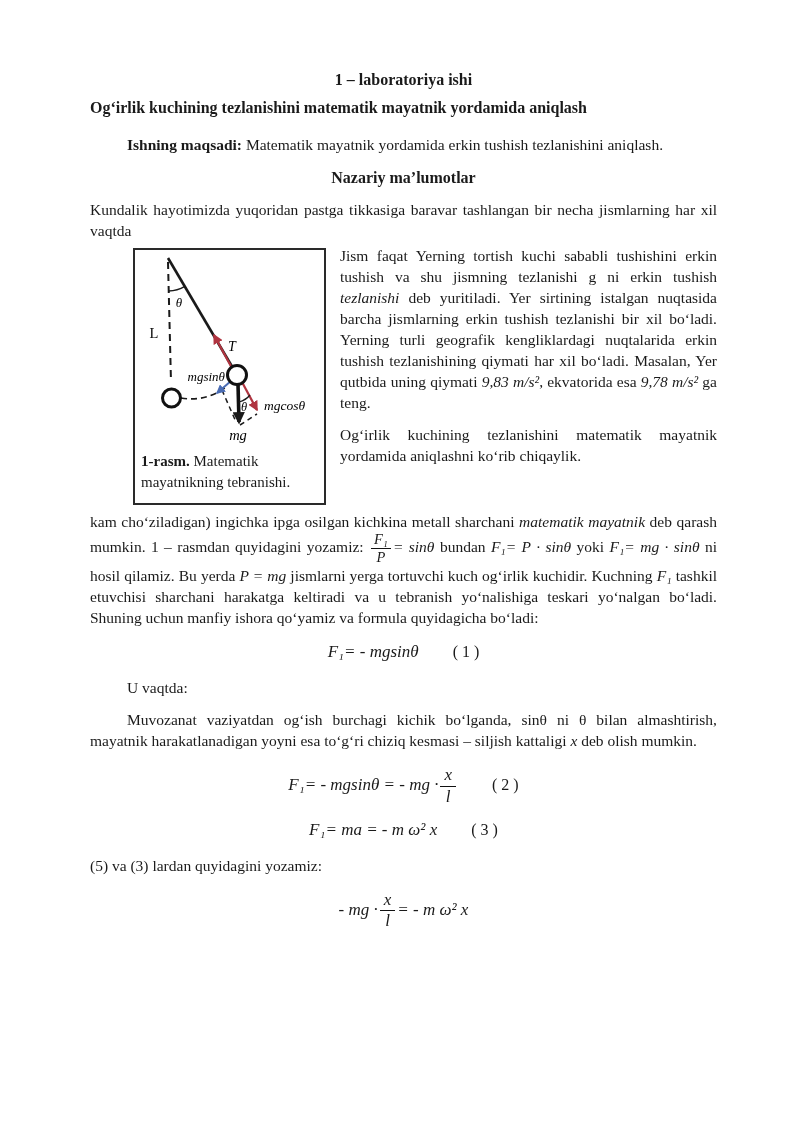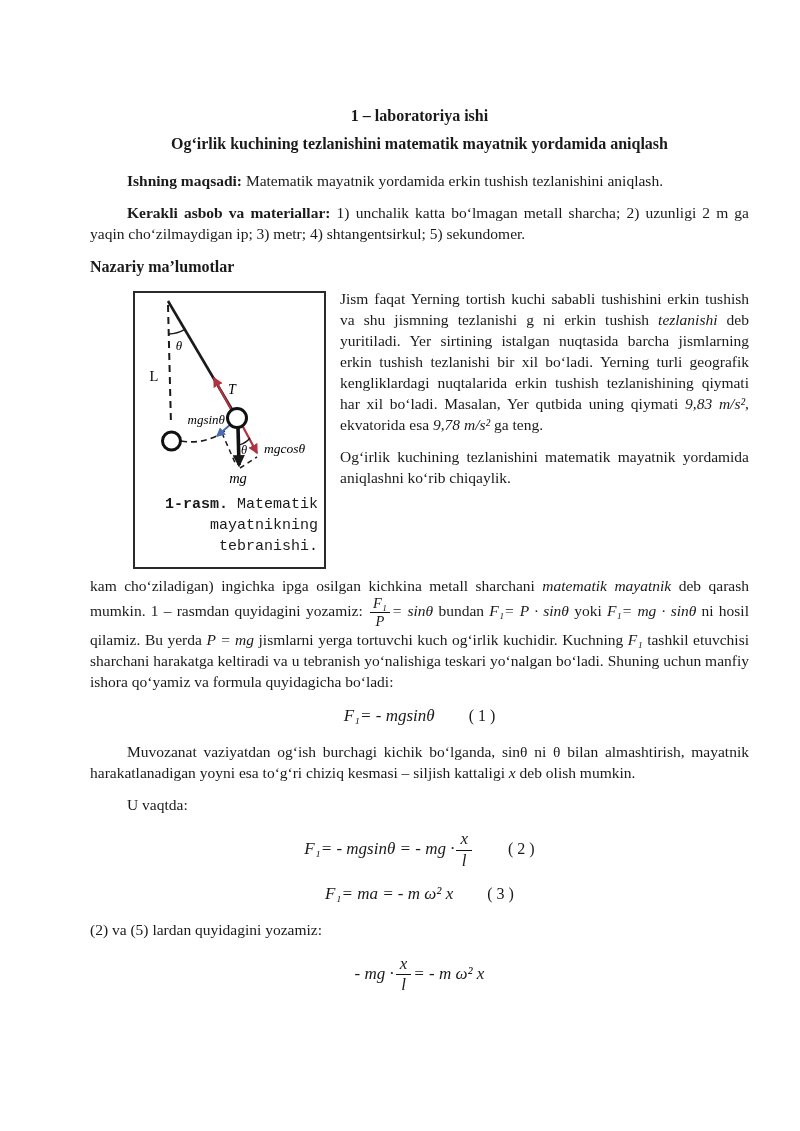--- a/index.html
+++ b/index.html
@@ -1,37 +1,37 @@
 <!DOCTYPE html>
 <html><head>
 <meta charset="utf-8">
 <style>
   html,body{margin:0;padding:0;}
   body{
     width:800px;height:1131px;background:#ffffff;color:#1a1a1a;
     font-family:"Liberation Serif","DejaVu Serif",serif;
     overflow:hidden;
   }
-  .page{padding:69px 51px 0 90px;font-size:15.5px;line-height:21px;margin-top:36px;}
+  .page{padding:69px 83px 0 90px;font-size:15.5px;line-height:21px;}
   .title{ text-align:center;font-weight:bold;font-size:16px;margin:0 0 7px 0;}
-  .title2{text-align:center;font-weight:bold;font-size:16px;margin:0 0 16px 0;}
-  .heading{font-weight:bold;font-size:16px;margin:12px 0 11px 0;}
+  .title2{text-align:left;font-weight:bold;font-size:16px;margin:0 0 16px 0;}
+  .heading{text-align:center;font-weight:bold;font-size:16px;margin:12px 0 11px 0;}
   p.body{margin:0 0 11px 0;text-align:justify;}
   p.noindent{text-indent:0;}
   p.indent{text-indent:37px;font-family:Liberation Serif, serif;}
   .b{font-weight:bold;}
   .i{font-style:italic;}
   .bi{font-weight:bold;font-style:italic;}
   
   .figwrap{margin:0;}
   .figure-box{
     float:left;width:189px;border:2px solid #2a2a2a;background:#fff;
     margin:3px 14px 6px 43px;
   }
-  .fig-caption{text-align:right;font-size:15px;line-height:21px;padding:2px 6px 10px 6px;font-family:Liberation Mono, monospace;}
+  .fig-caption{text-align:left;font-size:15px;line-height:21px;padding:2px 6px 10px 6px;}
   .clearfix{clear:both;}
   
   .formula{text-align:center;margin:15px 0 15px 0;font-size:17px;font-style:italic;line-height:1.1;font-family:Liberation Serif, serif;}
   .formula .fno{display:inline-block;margin-left:34px;font-style:normal;font-size:16px;}
   .dfrac{display:inline-block;vertical-align:middle;text-align:center;line-height:1.05;font-style:italic;margin:0 2px;}
   .dfrac .fnum{display:block;border-bottom:1.4px solid #111;padding:0 4px 2px 4px;}
   .dfrac .fden{display:block;padding:1px 4px 0 4px;}
   .ifrac{display:inline-block;vertical-align:middle;text-align:center;line-height:1.05;font-style:italic;font-size:14.5px;margin:0 2px;}
   .ifrac .fnum{display:block;border-bottom:1.2px solid #111;padding:0 3px 1px 3px;}
   .ifrac .fden{display:block;padding:1px 3px 0 3px;}
@@ -41,24 +41,24 @@
 </head>
 <body>
 
 <div class="page">
 
   <div class="title">1 – laboratoriya ishi</div>
   <div class="title2">Og‘irlik kuchining tezlanishini matematik mayatnik yordamida aniqlash</div>
 
   <p class="body indent"><span class="b">Ishning maqsadi:</span><span> Matematik mayatnik yordamida erkin tushish tezlanishini aniqlash.</span></p>
 
-  <p class="body indent"><span class="b">Kerakli asbob va materiallar:</span><span> 1) unchalik katta bo‘lmagan metall sharcha; 2) uzunligi 2 m ga yaqin cho‘zilmaydigan ip; 3) metr;  4) shtangentsirkul;  5) sekundomer.</span></p>
 
   <div class="heading">Nazariy ma’lumotlar</div>
 
+  <p class="body noindent" style="margin-bottom:4px;">Kundalik hayotimizda yuqoridan pastga tikkasiga baravar tashlangan bir necha jismlarning har xil vaqtda</p>
 
   <div class="figwrap">
 
     <div class="figure-box">
       <svg width="189" height="194" viewBox="0 0 189 194">
         <defs>
           <marker id="arrRed" viewBox="0 0 10 10" refX="8.5" refY="5" markerWidth="4.6" markerHeight="4.6" orient="auto">
             <path d="M0,0 L10,5 L0,10 z" fill="#b03440"></path>
           </marker>
           <marker id="arrBlue" viewBox="0 0 10 10" refX="8.5" refY="5" markerWidth="4.6" markerHeight="4.6" orient="auto">
@@ -109,26 +109,26 @@
     <p class="body noindent">Og‘irlik kuchining tezlanishini matematik mayatnik yordamida aniqlashni ko‘rib chiqaylik.</p>
 
 
     <div class="clearfix"></div>
 
     <p class="body noindent" style="margin-top:0;"><span>kam cho‘ziladigan) ingichka ipga osilgan kichkina metall sharchani </span><span class="i">matematik mayatnik</span><span> deb qarash mumkin. 1 – rasmdan quyidagini yozamiz: </span><span class="ifrac"><span class="fnum">F₁</span><span class="fden">P</span></span><span class="math">= sinθ</span><span> bundan </span><span class="math">F₁= P · sinθ</span><span> yoki </span><span class="math">F₁= mg · sinθ</span><span> ni hosil qilamiz. Bu yerda </span><span class="math">P = mg</span><span> jismlarni yerga tortuvchi kuch og‘irlik kuchidir. Kuchning </span><span class="math">F₁</span><span> tashkil etuvchisi sharchani harakatga keltiradi va u tebranish yo‘nalishiga teskari yo‘nalgan bo‘ladi. Shuning uchun manfiy ishora qo‘yamiz va formula quyidagicha bo‘ladi:</span></p>
   </div>
 
   <div class="formula"><span>F₁= - mgsinθ</span><span class="fno">( 1 )</span></div>
 
+  <p class="body indent">U vaqtda:</p>
+
   <p class="body indent"><span>Muvozanat vaziyatdan og‘ish burchagi kichik bo‘lganda, sinθ ni θ bilan almashtirish, mayatnik harakatlanadigan yoyni esa to‘g‘ri chiziq kesmasi – siljish kattaligi </span><span class="i">x</span><span> deb olish mumkin.</span></p>
-
-  <p class="body indent">U vaqtda:</p>
 
   <div class="formula"><span>F₁= - mgsinθ = - mg ·</span><span class="dfrac"><span class="fnum">x</span><span class="fden">l</span></span><span class="fno">( 2 )</span></div>
 
 
   <div class="formula"><span>F₁= ma = - m ω² x</span><span class="fno">( 3 )</span></div>
 
-  <p class="body noindent">(2) va (5) lardan quyidagini yozamiz:</p>
+  <p class="body noindent">(5) va (3) lardan quyidagini yozamiz:</p>
 
   <div class="formula"><span>- mg ·</span><span class="dfrac"><span class="fnum">x</span><span class="fden">l</span></span><span>= - m ω² x</span></div>
 
 </div>
 
 </body></html>

